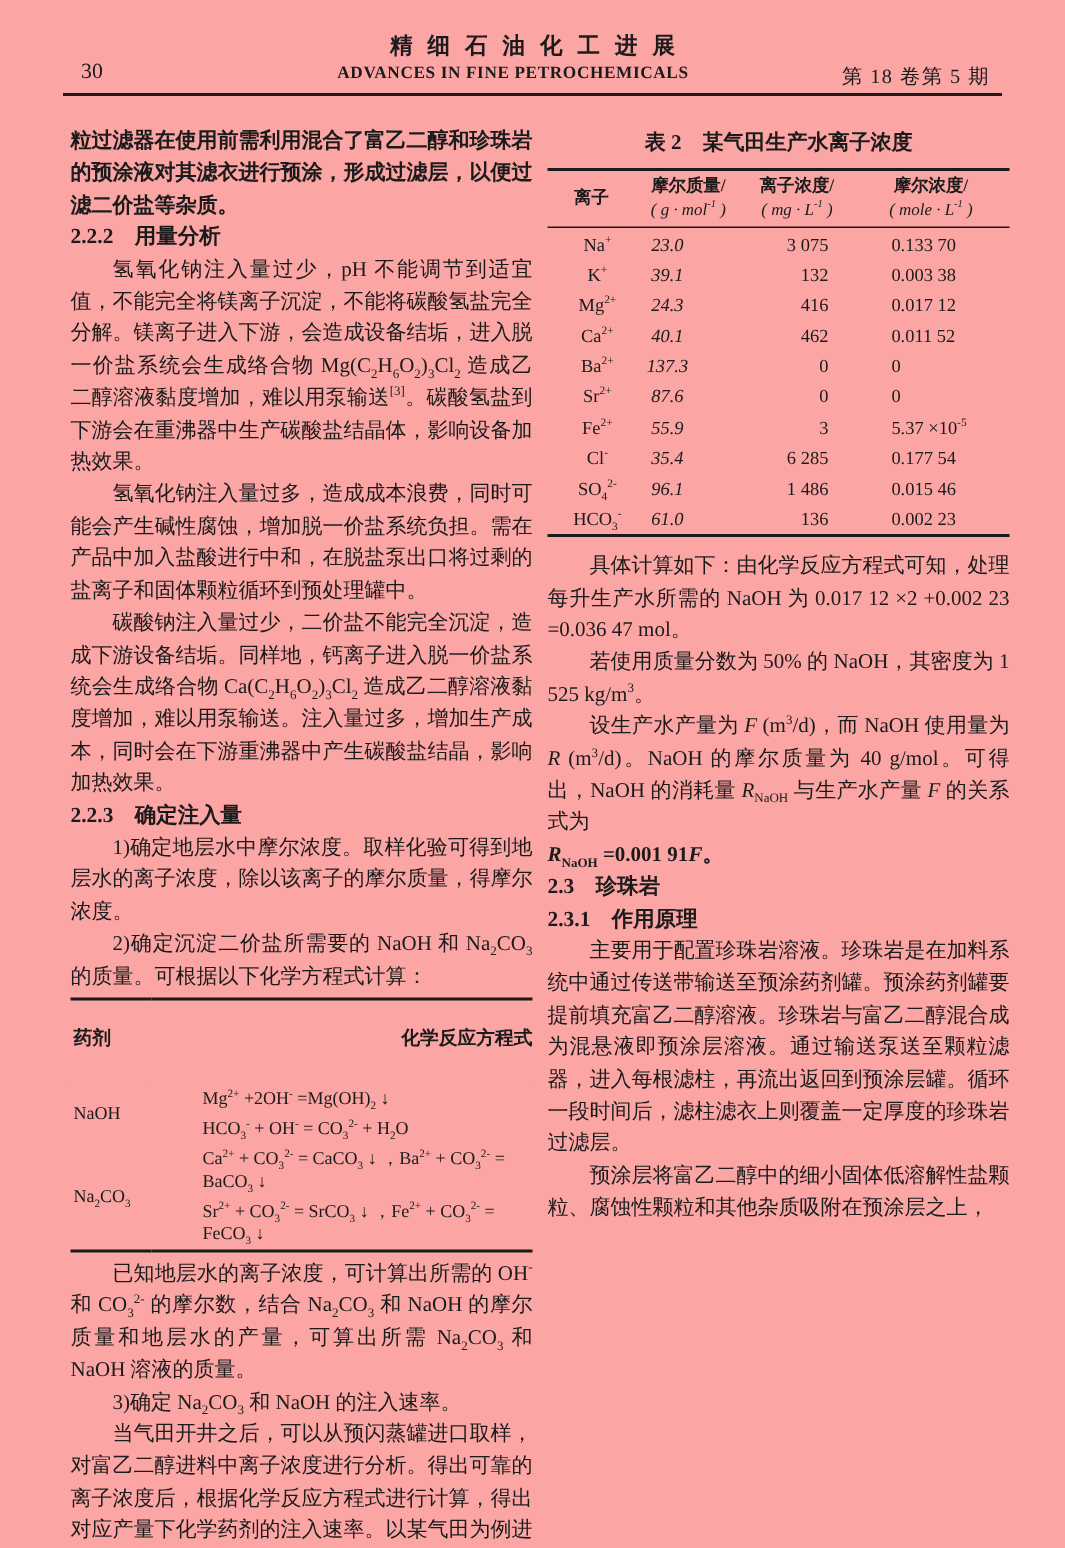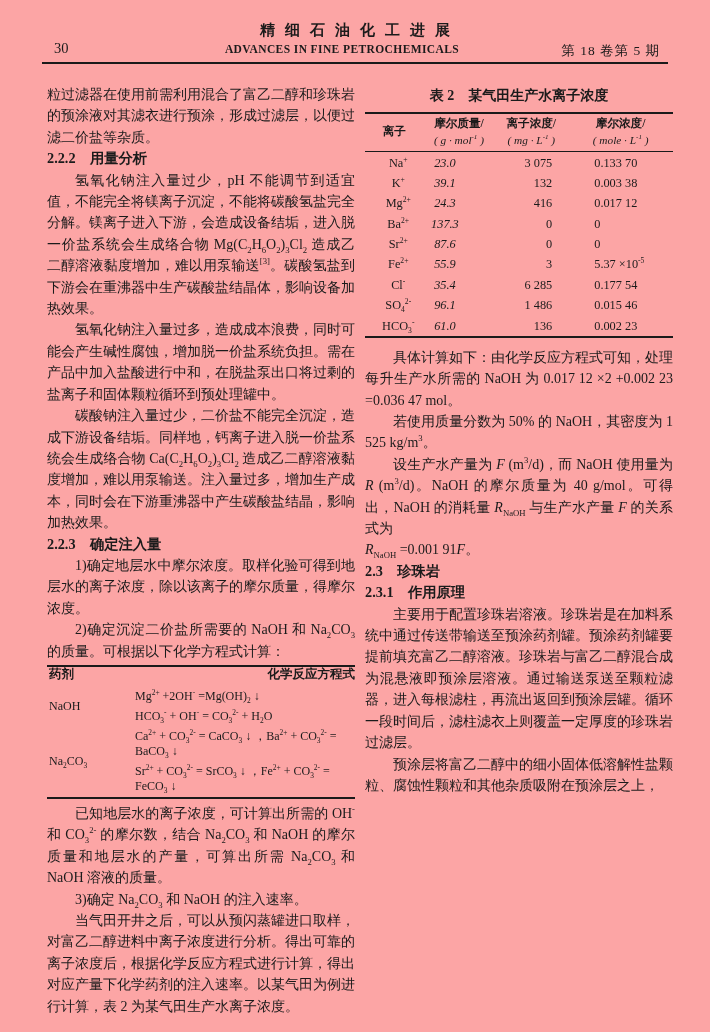--- a/index.html
+++ b/index.html
@@ -19,31 +19,31 @@
     font-size:11.5px;letter-spacing:.4px;font-weight:600;
   }
   .pageno{position:absolute;top:40px;left:54px;font-size:14.5px;}
   .volissue{position:absolute;top:42px;right:50px;font-size:13.5px;letter-spacing:1px;}
   .head-rule{position:absolute;top:62px;left:42px;width:626px;height:2px;background:#1a1a1a;}
   
   .col{position:absolute;top:84px;width:308px;font-size:14px;line-height:21.4px;text-align:justify;}
   .col-left{left:47px;}
   .col-right{left:365px;}
   .col p{margin:0;text-indent:2em;}
-  .col p.noindent{text-indent:0;}
+  .col p.noindent{text-indent:0;font-weight:bold;}
   .col .sec-h{font-size:14.3px;font-weight:bold;text-indent:0;margin:0;line-height:21.4px;}
   sub,sup{font-size:62%;line-height:0;}
   .equation{text-indent:4.6em;}
   
   .reagent-tbl{
     width:100%;border-collapse:collapse;margin:3px 0 4px 0;
     font-size:12px;line-height:15px;
     border-top:2px solid #1a1a1a;border-bottom:2px solid #1a1a1a;
   }
-  .reagent-tbl th{font-weight:600;font-size:12.5px;border-bottom:5px solid #fca5a5;padding:0 0;}
+  .reagent-tbl th{font-weight:600;font-size:12.5px;border-bottom:5px solid #fca5a5;padding:18px 0;}
   .reagent-tbl th.rg{text-align:left;padding-left:2px;width:52px;}
   .reagent-tbl th.eq{text-align:right;}
   .reagent-tbl td{padding:2.5px 0;text-align:left;}
   .reagent-tbl td.rg{vertical-align:middle;padding-left:2px;}
   .reagent-tbl td.eq{padding-left:34px;}
   
   .t2-caption{font-size:14px;font-weight:bold;text-align:center;text-indent:0;margin:1px 0 6px 0;}
   .t2{
     width:100%;border-collapse:collapse;font-size:12.3px;line-height:14px;
     border-top:2px solid #1a1a1a;border-bottom:2px solid #1a1a1a;
@@ -136,20 +136,26 @@
             <td class="conc">132</td>
             <td class="mconc">0.003 38</td>
           </tr>
         <tr>
             <td class="ion">Mg<sup>2+</sup></td>
             <td class="mass">24.3</td>
             <td class="conc">416</td>
             <td class="mconc">0.017 12</td>
           </tr>
         <tr>
+            <td class="ion">Ca<sup>2+</sup></td>
+            <td class="mass">40.1</td>
+            <td class="conc">462</td>
+            <td class="mconc">0.011 52</td>
+          </tr>
+        <tr>
             <td class="ion">Ba<sup>2+</sup></td>
             <td class="mass">137.3</td>
             <td class="conc">0</td>
             <td class="mconc">0</td>
           </tr>
         <tr>
             <td class="ion">Sr<sup>2+</sup></td>
             <td class="mass">87.6</td>
             <td class="conc">0</td>
             <td class="mconc">0</td>

